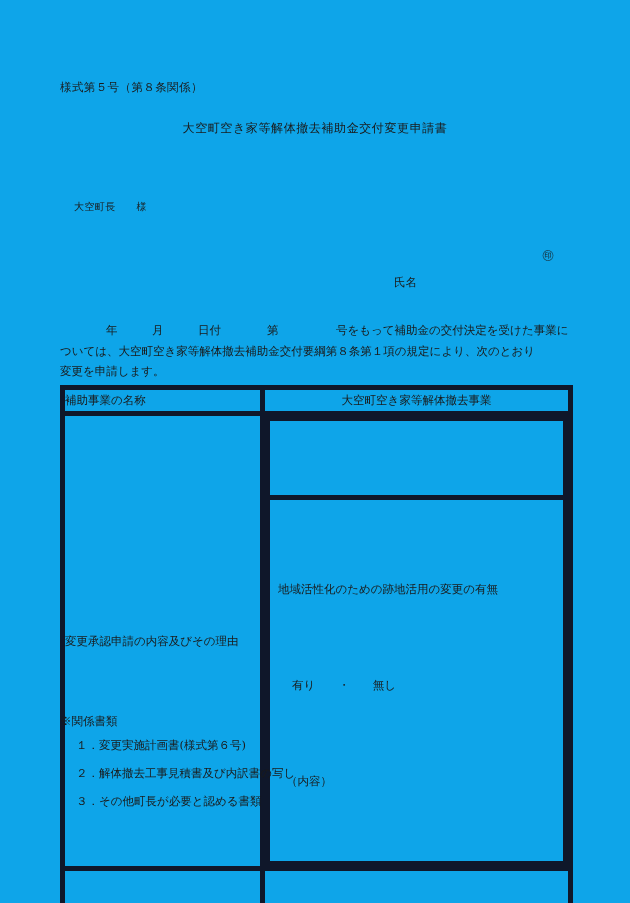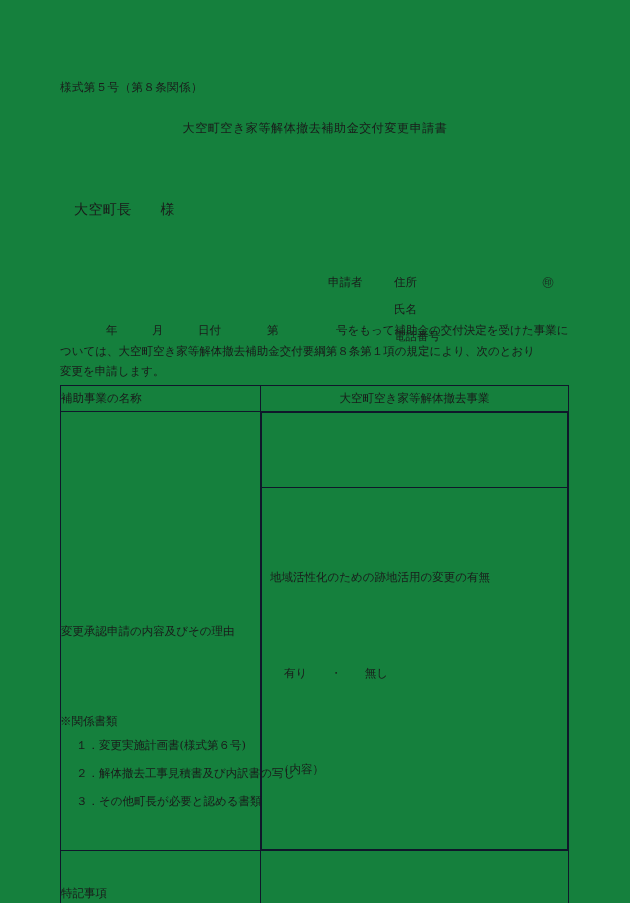--- a/index.html
+++ b/index.html
@@ -8,21 +8,21 @@
     background: #ffffff;
   }
   body {
     font-family: "DejaVu Serif", "Liberation Serif", serif;
     color: #1a1a1a;
   }
   #page {
     position: relative;
     width: 630px;
     height: 903px;
-    background: #15803d;
+    background: #0ea5e9;
     overflow: hidden;
   }
 
   
   .t {
     position: absolute;
     white-space: pre;
     font-size: 11.5px;
     line-height: 1.0;
     letter-spacing: 0.4px;
@@ -45,21 +45,21 @@
   #date-line {
     left: 0;
     top: 162px;
     width: 578px;
     text-align: right;
     font-size: 11.5px;
   }
   #addressee {
     left: 74px;
     top: 202px;
-    font-size: 14px;
+    font-size: 10px;
   }
 
   
   #applicant-block {
     position: absolute;
     left: 306px;
     top: 242px;
     width: 262px;
     font-size: 11.5px;
   }
@@ -98,21 +98,21 @@
   #form-table {
     position: absolute;
     left: 60px;
     top: 385px;
     width: 508px;
     border-collapse: collapse;
     table-layout: fixed;
     font-size: 11.5px;
   }
   #form-table td {
-    border: 1px solid #0f172a;
+    border: 5px solid #0f172a;
     padding: 0;
     vertical-align: middle;
     font-size: 11.5px;
   }
   .col-label { width: 200px; }
   .col-value { width: 308px; }
 
   .cell-pad-l { padding-left: 8px; }
   .cell-center { text-align: center; }
 
@@ -177,28 +177,22 @@
 
   <div class="t" id="form-no">様式第５号（第８条関係）</div>
 
   <div class="t" id="doc-title">大空町空き家等解体撤去補助金交付変更申請書</div>
 
 
   <div class="t" id="addressee">大空町長　　様</div>
 
   <div id="applicant-block">
     <div class="app-row">
-      <span class="app-label">申請者</span><span class="app-field">住所</span>
-    </div>
-    <div class="app-row">
       <span class="app-label"></span><span class="app-field">氏名</span>
       <span class="seal">㊞</span>
-    </div>
-    <div class="app-row">
-      <span class="app-label"></span><span class="app-field">電話番号</span>
     </div>
   </div>
 
   <div id="body-par">
     <div class="ln first">　　　　年　　　月　　　日付　　　　第　　　　　号をもって補助金の交付決定を受けた事業に</div>
     <div class="ln">ついては、大空町空き家等解体撤去補助金交付要綱第８条第１項の規定により、次のとおり</div>
     <div class="ln">変更を申請します。</div>
   </div>
 
   <table id="form-table">

